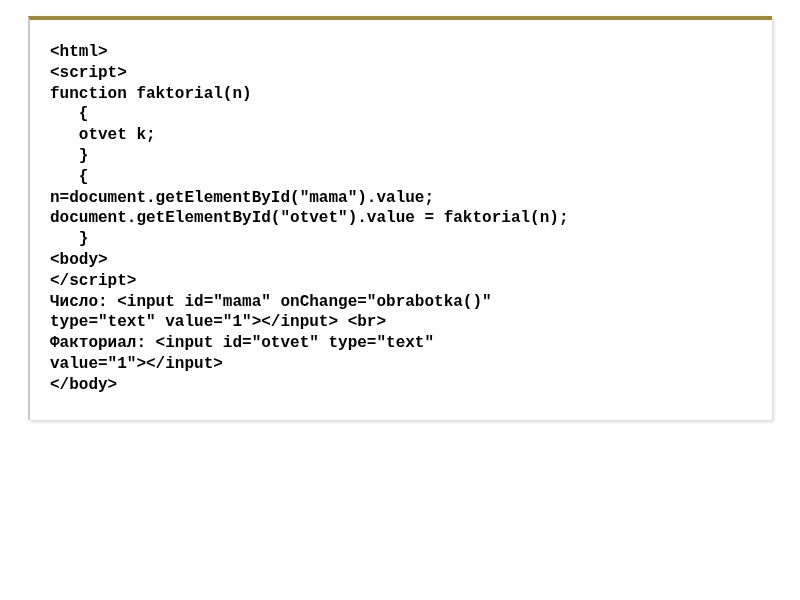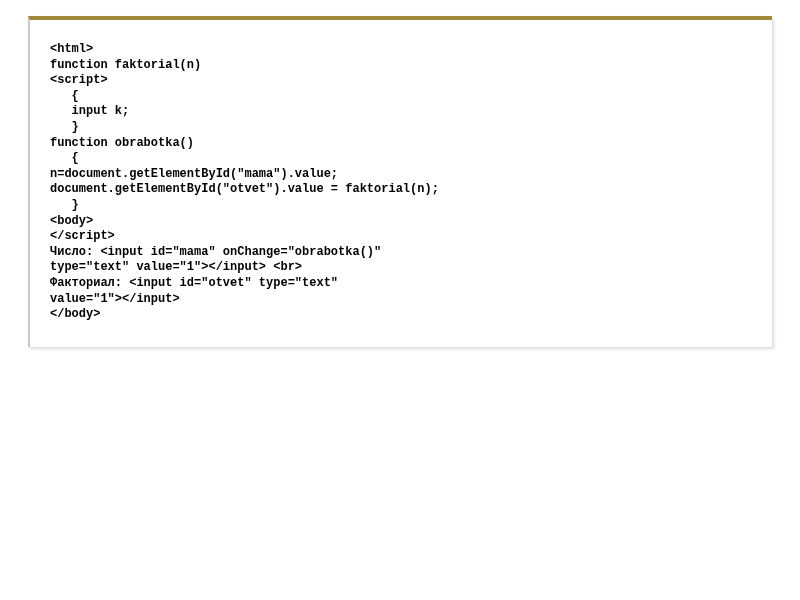--- a/index.html
+++ b/index.html
@@ -16,39 +16,38 @@
     }
     .code-box {
       border-top: 4px solid #a08838;
       border-left: 2px solid #c8c8c8;
       box-shadow: 2px 2px 3px rgba(0,0,0,0.15);
       padding: 22px 20px 24px 20px;
       background: #ffffff;
     }
     .code-line {
       font-family: "Courier New", monospace;
-      font-size: 12px;
+      font-size: 16px;
       font-weight: bold;
       color: #000000;
       white-space: pre;
       line-height: 1.3;
       letter-spacing: 0px;
     }
   </style>
 </head>
 <body>
 
 <div class="code-box">
   <div class="code-line">&lt;html&gt;</div>
+  <div class="code-line">&lt;script&gt;</div>
   <div class="code-line">function faktorial(n)</div>
-  <div class="code-line">&lt;script&gt;</div>
   <div class="code-line">   {</div>
-  <div class="code-line">   input k;</div>
+  <div class="code-line">   otvet k;</div>
   <div class="code-line">   }</div>
-  <div class="code-line">function obrabotka()</div>
   <div class="code-line">   {</div>
   <div class="code-line">n=document.getElementById("mama").value;</div>
   <div class="code-line">document.getElementById("otvet").value = faktorial(n);</div>
   <div class="code-line">   }</div>
   <div class="code-line">&lt;body&gt;</div>
   <div class="code-line">&lt;/script&gt;</div>
   <div class="code-line">Число: &lt;input id="mama" onChange="obrabotka()"</div>
   <div class="code-line">type="text" value="1"&gt;&lt;/input&gt; &lt;br&gt;</div>
   <div class="code-line">Факториал: &lt;input id="otvet" type="text"</div>
   <div class="code-line">value="1"&gt;&lt;/input&gt;</div>

